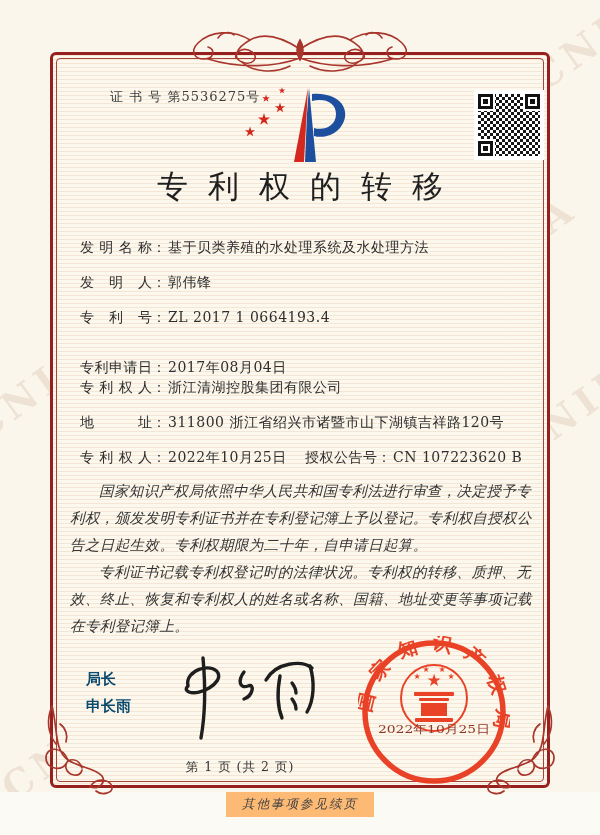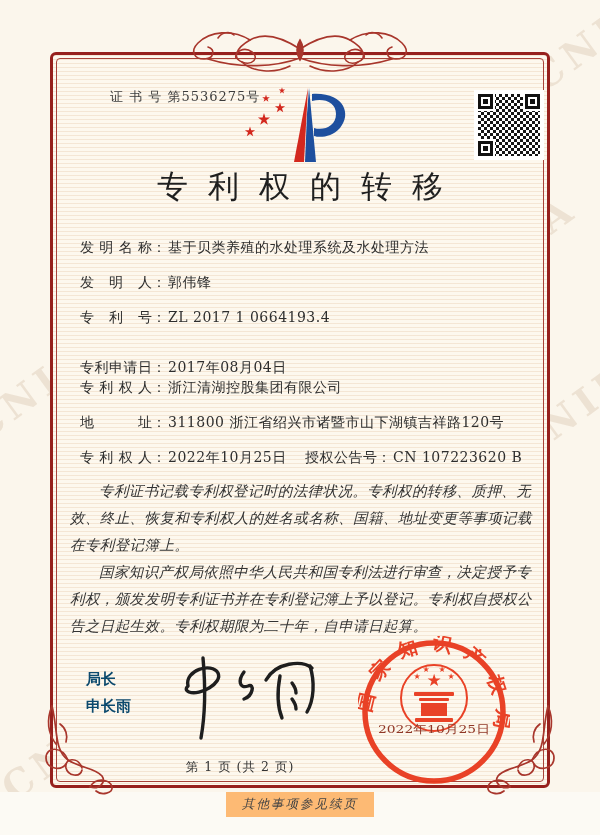--- a/index.html
+++ b/index.html
@@ -181,22 +181,22 @@
     <span class="flabel">地址</span><span class="fcolon">：</span><span class="fval">311800 浙江省绍兴市诸暨市山下湖镇吉祥路120号</span>
   </div>
   <div class="frow r6">
     <span class="flabel">专利权人</span><span class="fcolon">：</span><span class="fval">2022年10月25日</span>
     <span class="grant2">
       <span class="flabel">授权公告号</span><span class="fcolon">：</span><span class="fval">CN 107223620 B</span>
     </span>
   </div>
 
   <div class="paras">
+    <p>国家知识产权局依照中华人民共和国专利法进行审查，决定授予专利权，颁发发明专利证书并在专利登记簿上予以登记。专利权自授权公告之日起生效。专利权期限为二十年，自申请日起算。</p>
     <p>专利证书记载专利权登记时的法律状况。专利权的转移、质押、无效、终止、恢复和专利权人的姓名或名称、国籍、地址变更等事项记载在专利登记簿上。</p>
-    <p>国家知识产权局依照中华人民共和国专利法进行审查，决定授予专利权，颁发发明专利证书并在专利登记簿上予以登记。专利权自授权公告之日起生效。专利权期限为二十年，自申请日起算。</p>
   </div>
 
   <div class="signer">
     <div>局长</div>
     <div>申长雨</div>
   </div>
 
   <svg class="signature" width="172" height="92" viewBox="0 0 172 92">
     <g fill="none" stroke="#1e1e1e" stroke-width="3.4" stroke-linecap="round">
       <path d="M30,34 C26,18 54,10 60,21 C65,31 42,44 31,40 C27,38 28,36 30,34"></path>

